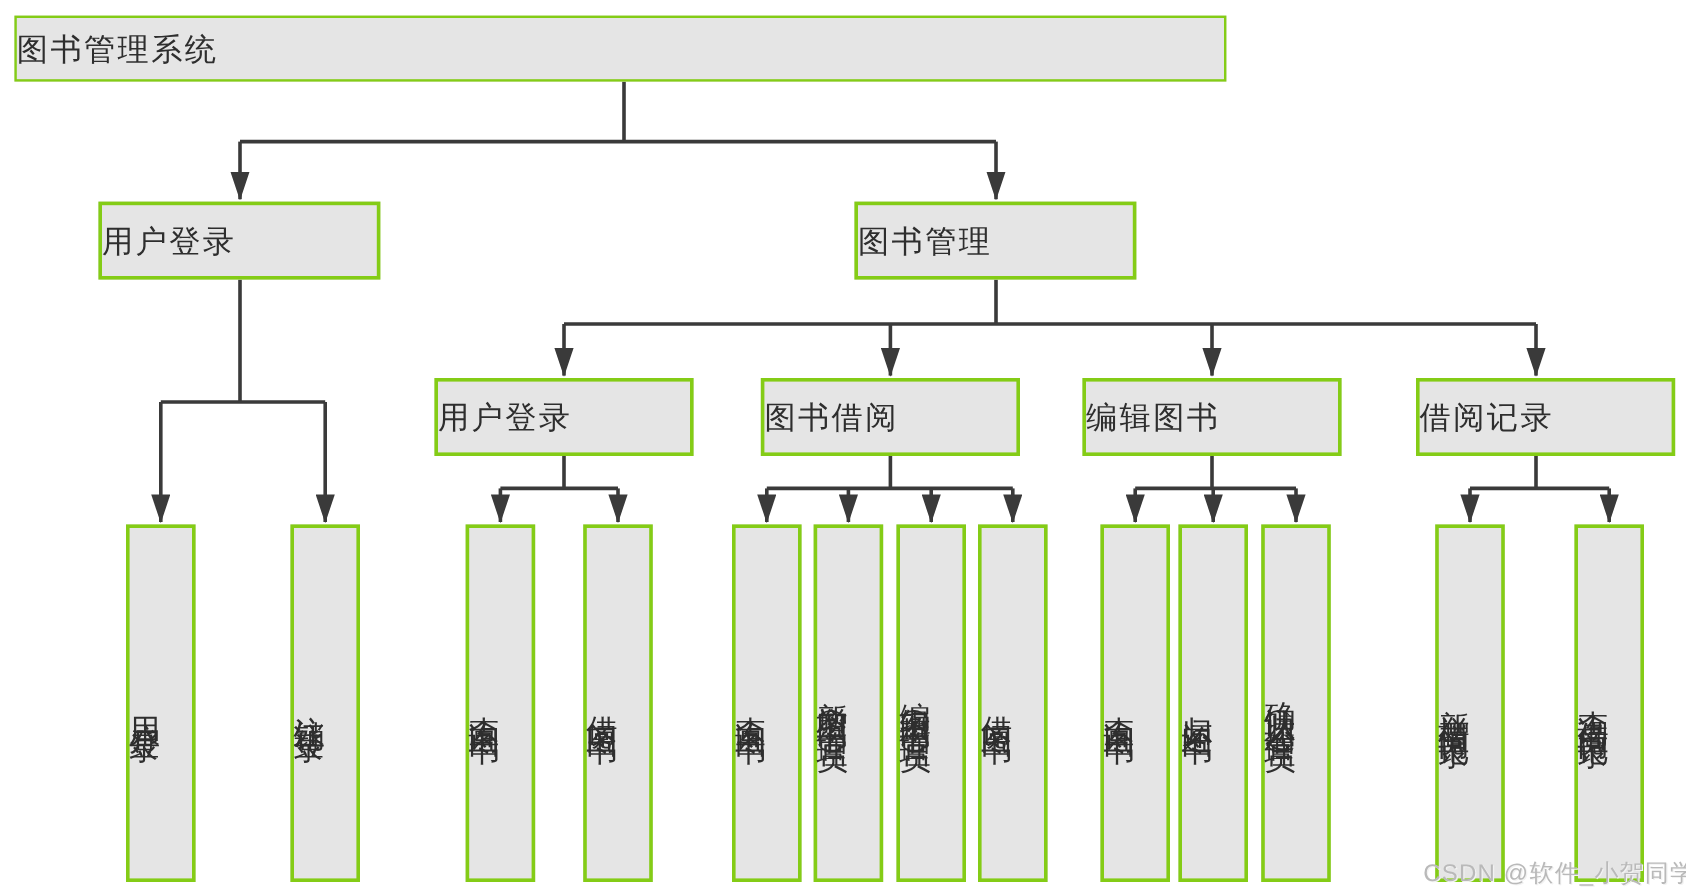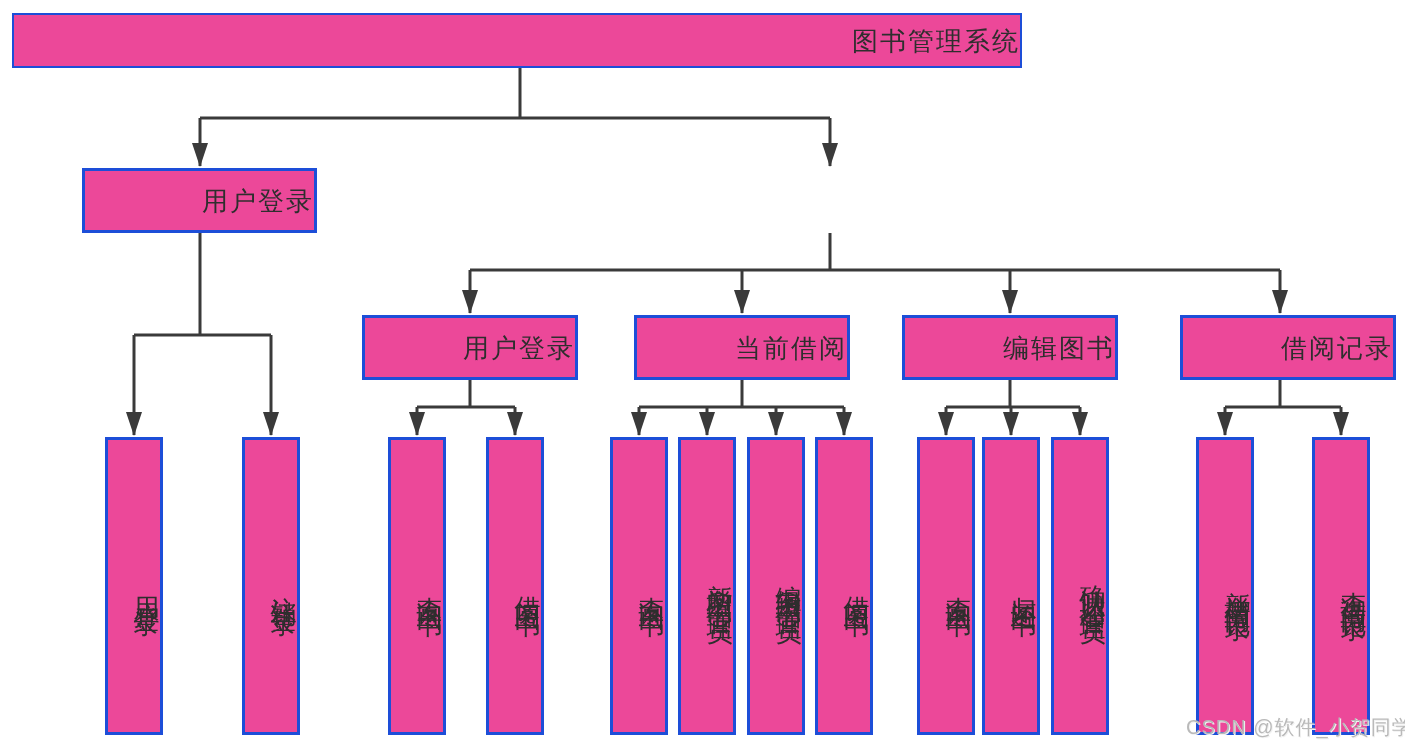--- a/index.html
+++ b/index.html
@@ -13,25 +13,25 @@
   }
   .connectors {
     position: absolute;
     left: 0; top: 0;
     width: 1405px; height: 747px;
     pointer-events: none;
   }
   .node {
     position: absolute;
     box-sizing: border-box;
-    background: #ec4899;
-    border: 3px solid #1d4ed8;
+    background: #e5e5e5;
+    border: 3px solid #84cc16;
     display: flex;
     align-items: center;
-    justify-content: flex-end;
+    justify-content: flex-start;
     color: #2e2e2e;
   }
   .node.root { border-width: 2px; }
   .hlbl {
     font-size: 26px;
     letter-spacing: 2px;
     white-space: nowrap;
     line-height: 1;
   }
   .vlbl {
@@ -102,26 +102,29 @@
     </g>
   </svg>
 
   <div class="node root" style="left:12px; top:13px; width:1010px; height:55px;">
     <span class="hlbl">图书管理系统</span>
   </div>
 
   <div class="node" style="left:82px; top:168px; width:235px; height:65px;">
     <span class="hlbl">用户登录</span>
   </div>
+  <div class="node" style="left:712px; top:168px; width:235px; height:65px;">
+    <span class="hlbl">图书管理</span>
+  </div>
 
   <div class="node" style="left:362px; top:315px; width:216px; height:65px;">
     <span class="hlbl">用户登录</span>
   </div>
   <div class="node" style="left:634px; top:315px; width:216px; height:65px;">
-    <span class="hlbl">当前借阅</span>
+    <span class="hlbl">图书借阅</span>
   </div>
   <div class="node" style="left:902px; top:315px; width:216px; height:65px;">
     <span class="hlbl">编辑图书</span>
   </div>
   <div class="node" style="left:1180px; top:315px; width:216px; height:65px;">
     <span class="hlbl">借阅记录</span>
   </div>
 
   <div class="node" style="left:105px; top:437px; width:58px; height:298px;">
     <span class="vlbl">用户登录</span>

